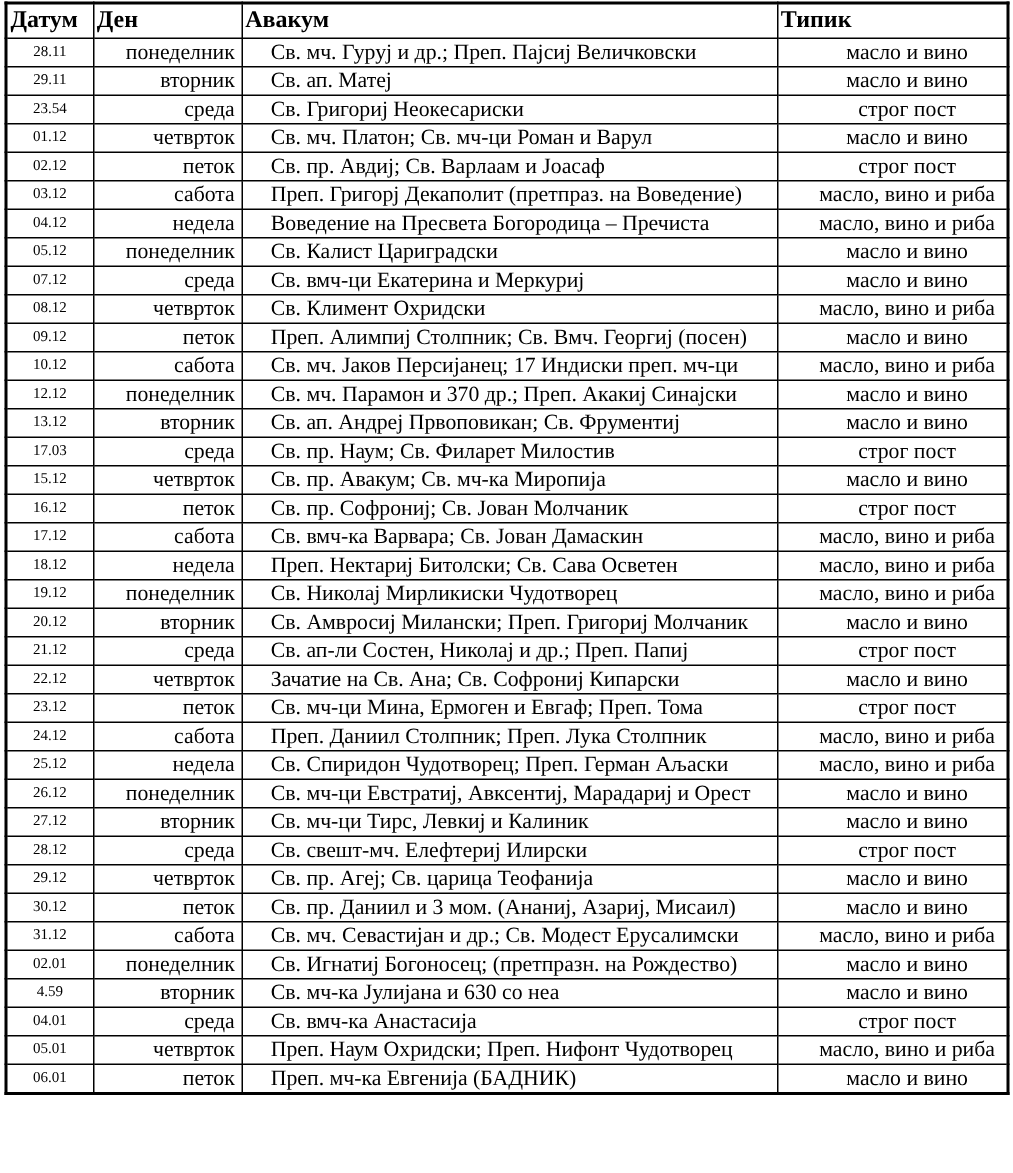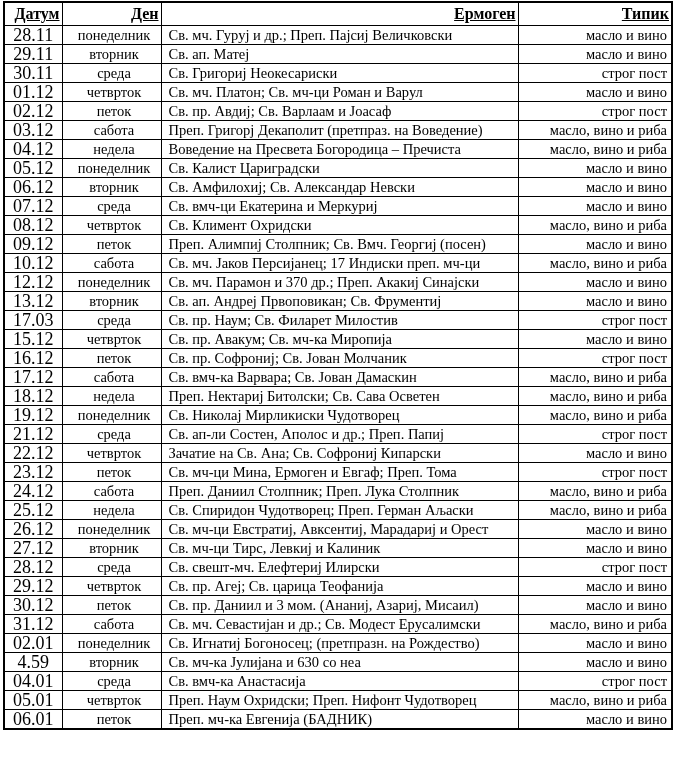--- a/index.html
+++ b/index.html
@@ -23,50 +23,49 @@
   }
   .calendar-table, .calendar-table th, .calendar-table td {
     border: 1px solid #000000;
   }
   .calendar-table {
     border-width: 2px;
   }
   .calendar-table th {
     font-size: 16px;
     font-weight: bold;
-    text-align: right;
+    text-align: left;
     padding: 2px 2px;
     height: 18px;
     line-height: 18px;
     white-space: nowrap;
     overflow: hidden;
-    text-decoration: underline;
   }
   .calendar-table td {
     font-size: 14.5px;
     height: 16px;
     line-height: 16px;
     padding: 1px 4px;
     white-space: nowrap;
     overflow: hidden;
   }
   td.col-date {
     text-align: center;
-    font-size: 18px;
+    font-size: 10px;
   }
   td.col-day {
-    text-align: center;
+    text-align: right;
     padding-left: 9px;
   }
   td.col-holiday {
     text-align: left;
-    padding-left: 7px;
+    padding-left: 19px;
   }
   td.col-typik {
-    text-align: right;
+    text-align: center;
     padding-left: 24px;
   }
   col.c-date  { width: 58px; }
   col.c-day   { width: 99px; }
   col.c-holiday { width: 357px; }
   col.c-typik { width: 154px; }
 </style>
 </head>
 <body>
 
@@ -74,39 +73,39 @@
   <colgroup>
     <col class="c-date">
     <col class="c-day">
     <col class="c-holiday">
     <col class="c-typik">
   </colgroup>
   <thead>
     <tr>
       <th>Датум</th>
       <th>Ден</th>
-      <th>Ермоген</th>
+      <th>Авакум</th>
       <th>Типик</th>
     </tr>
   </thead>
   <tbody>
       <tr>
         <td class="col-date">28.11</td>
         <td class="col-day">понеделник</td>
         <td class="col-holiday">Св. мч. Гуруј и др.; Преп. Пајсиј Величковски</td>
         <td class="col-typik">масло и вино</td>
       </tr>
       <tr>
         <td class="col-date">29.11</td>
         <td class="col-day">вторник</td>
         <td class="col-holiday">Св. ап. Матеј</td>
         <td class="col-typik">масло и вино</td>
       </tr>
       <tr>
-        <td class="col-date">30.11</td>
+        <td class="col-date">23.54</td>
         <td class="col-day">среда</td>
         <td class="col-holiday">Св. Григориј Неокесариски</td>
         <td class="col-typik">строг пост</td>
       </tr>
       <tr>
         <td class="col-date">01.12</td>
         <td class="col-day">четврток</td>
         <td class="col-holiday">Св. мч. Платон; Св. мч-ци Роман и Варул</td>
         <td class="col-typik">масло и вино</td>
       </tr>
@@ -128,26 +127,20 @@
         <td class="col-holiday">Воведение на Пресвета Богородица – Пречиста</td>
         <td class="col-typik">масло, вино и риба</td>
       </tr>
       <tr>
         <td class="col-date">05.12</td>
         <td class="col-day">понеделник</td>
         <td class="col-holiday">Св. Калист Цариградски</td>
         <td class="col-typik">масло и вино</td>
       </tr>
       <tr>
-        <td class="col-date">06.12</td>
-        <td class="col-day">вторник</td>
-        <td class="col-holiday">Св. Амфилохиј; Св. Александар Невски</td>
-        <td class="col-typik">масло и вино</td>
-      </tr>
-      <tr>
         <td class="col-date">07.12</td>
         <td class="col-day">среда</td>
         <td class="col-holiday">Св. вмч-ци Екатерина и Меркуриј</td>
         <td class="col-typik">масло и вино</td>
       </tr>
       <tr>
         <td class="col-date">08.12</td>
         <td class="col-day">четврток</td>
         <td class="col-holiday">Св. Климент Охридски</td>
         <td class="col-typik">масло, вино и риба</td>
@@ -206,23 +199,29 @@
         <td class="col-holiday">Преп. Нектариј Битолски; Св. Сава Осветен</td>
         <td class="col-typik">масло, вино и риба</td>
       </tr>
       <tr>
         <td class="col-date">19.12</td>
         <td class="col-day">понеделник</td>
         <td class="col-holiday">Св. Николај Мирликиски Чудотворец</td>
         <td class="col-typik">масло, вино и риба</td>
       </tr>
       <tr>
+        <td class="col-date">20.12</td>
+        <td class="col-day">вторник</td>
+        <td class="col-holiday">Св. Амвросиј Милански; Преп. Григориј Молчаник</td>
+        <td class="col-typik">масло и вино</td>
+      </tr>
+      <tr>
         <td class="col-date">21.12</td>
         <td class="col-day">среда</td>
-        <td class="col-holiday">Св. ап-ли Состен, Аполос и др.; Преп. Папиј</td>
+        <td class="col-holiday">Св. ап-ли Состен, Николај и др.; Преп. Папиј</td>
         <td class="col-typik">строг пост</td>
       </tr>
       <tr>
         <td class="col-date">22.12</td>
         <td class="col-day">четврток</td>
         <td class="col-holiday">Зачатие на Св. Ана; Св. Софрониј Кипарски</td>
         <td class="col-typik">масло и вино</td>
       </tr>
       <tr>
         <td class="col-date">23.12</td>

